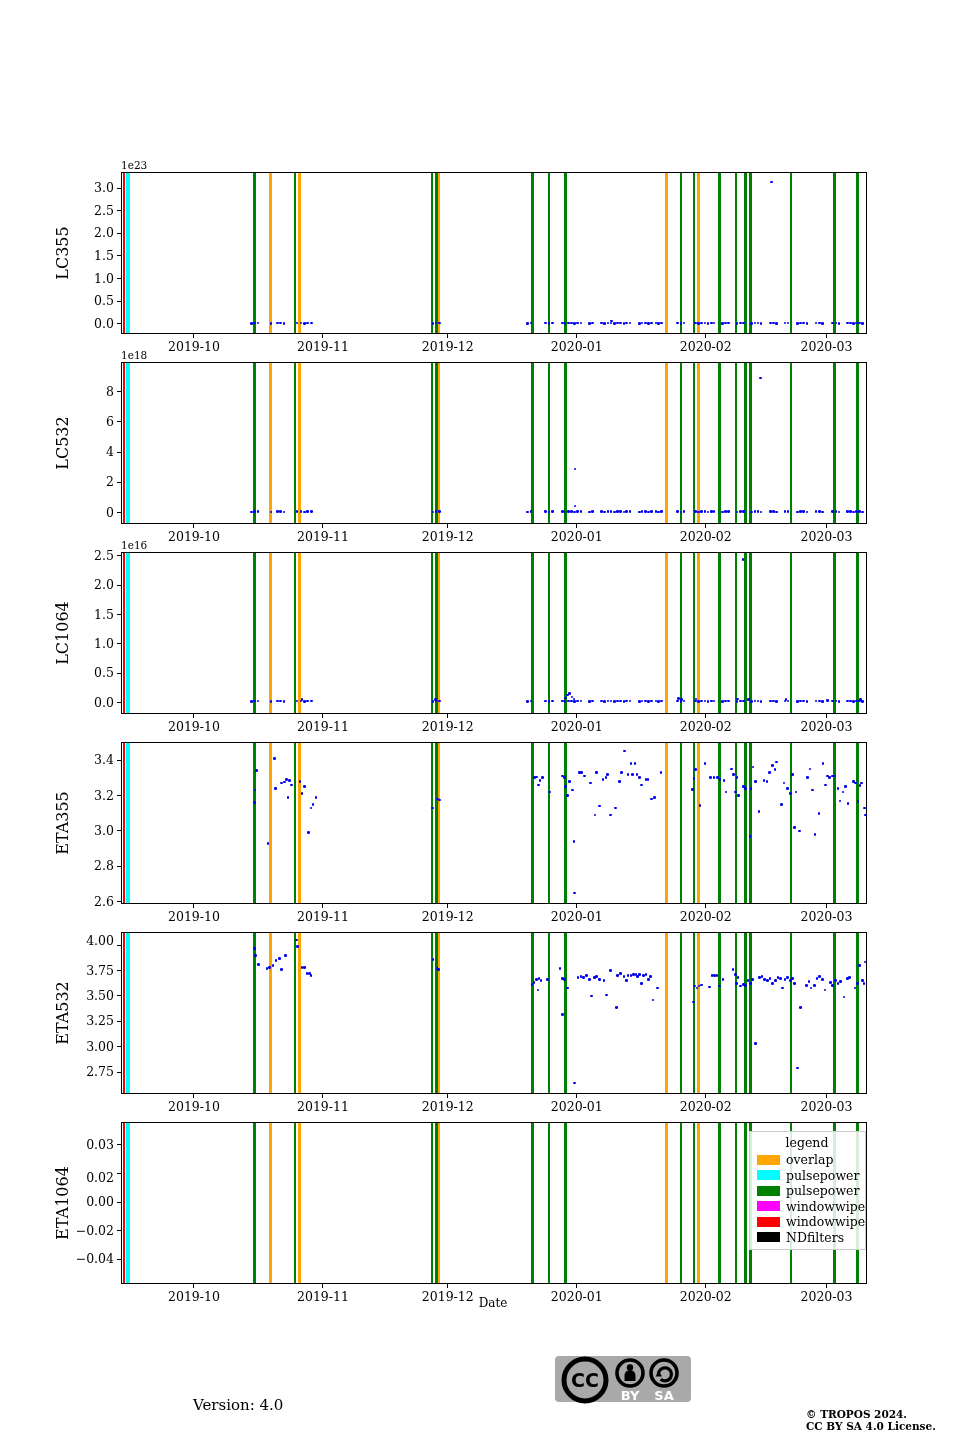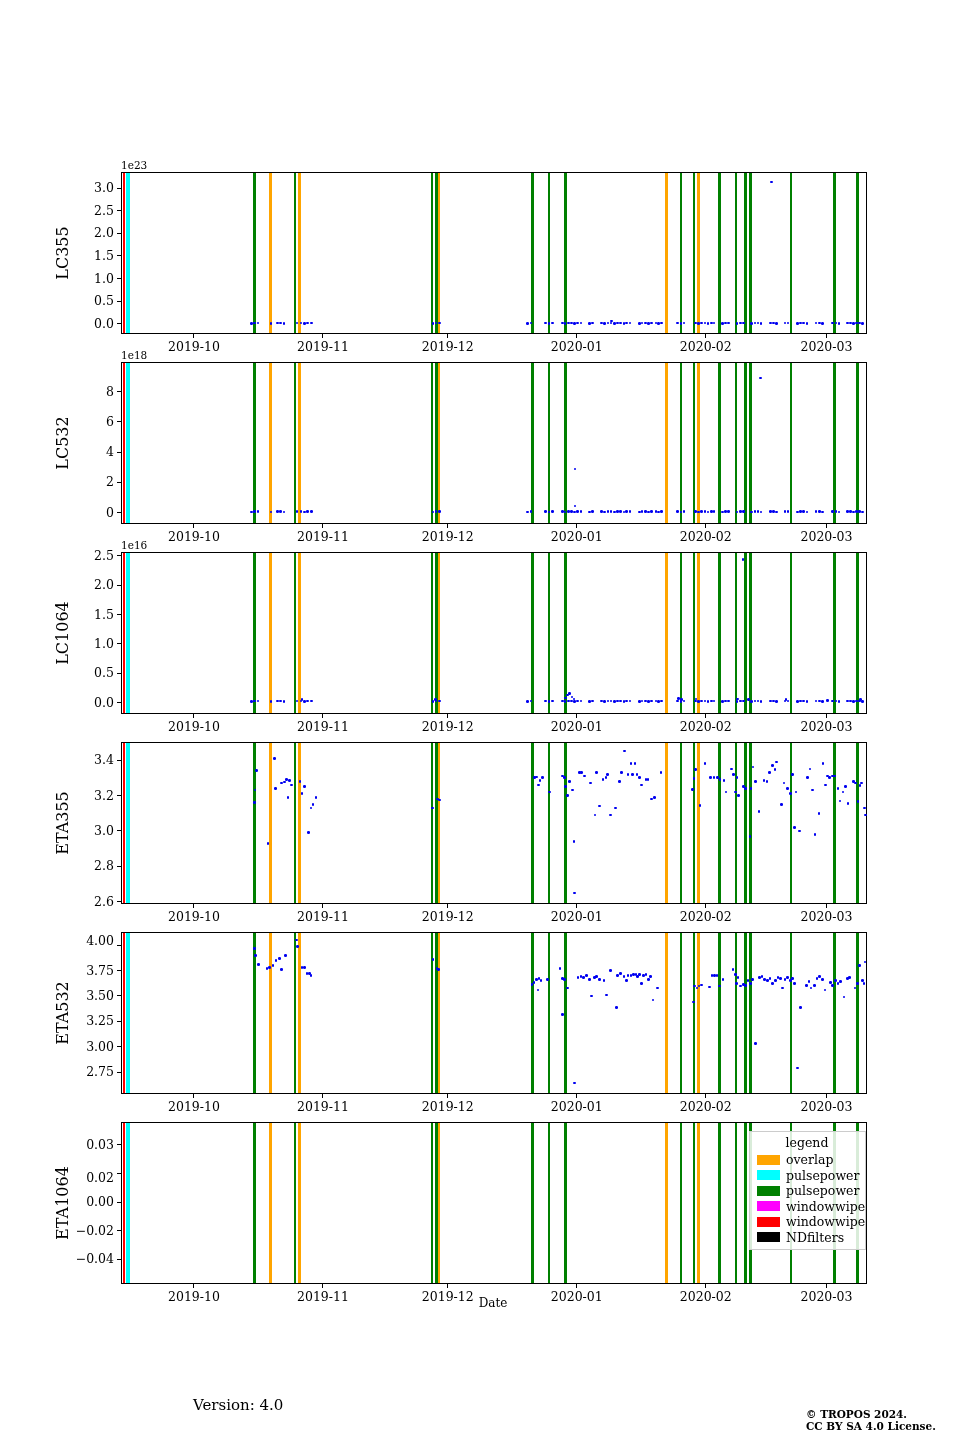--- a/index.html
+++ b/index.html
@@ -906,20 +906,35 @@
             <div class="legend-swatch" style="background: rgb(0, 0, 0);"></div>
             <span>NDfilters</span>
           </div>
         </div>
       </div>
     </div>
   <div class="xlabel">Date</div>
 
   <div class="footer-version">Version: 4.0</div>
 
+  <div class="badge">
+    <svg width="138" height="56" viewBox="0 0 138 56">
+      <rect x="1" y="2" width="136" height="46" rx="4" fill="#a9a9a9"></rect>
+      <circle cx="31" cy="26" r="21" fill="#a9a9a9" stroke="#000" stroke-width="5"></circle>
+      <text x="31" y="33" text-anchor="middle" font-size="19" font-weight="bold" font-family="DejaVu Sans, Liberation Sans, sans-serif" fill="#000">CC</text>
+      <circle cx="76" cy="19" r="13" fill="#a9a9a9" stroke="#000" stroke-width="3.6"></circle>
+      <circle cx="76" cy="13.5" r="3.2" fill="#000"></circle>
+      <path d="M70.5 27 v-5.5 a5.5 5.5 0 0 1 11 0 V27 Z" fill="#000"></path>
+      <circle cx="110" cy="19" r="13" fill="#a9a9a9" stroke="#000" stroke-width="3.6"></circle>
+      <path d="M104.5 21 a6.5 6.5 0 1 1 2.2 4.2" fill="none" stroke="#000" stroke-width="3.2"></path>
+      <path d="M101.5 22.5 l6.5 0 -3.2 -5.5 z" fill="#000"></path>
+      <text x="76" y="45.5" text-anchor="middle" font-size="13" font-weight="bold" font-family="DejaVu Sans, Liberation Sans, sans-serif" fill="#fff">BY</text>
+      <text x="110" y="45.5" text-anchor="middle" font-size="13" font-weight="bold" font-family="DejaVu Sans, Liberation Sans, sans-serif" fill="#fff">SA</text>
+    </svg>
+  </div>
 
   <div class="preliminary">
     <div>Preliminary</div>
     <div>Results.</div>
   </div>
 
   <div class="copyright">
     <div>© TROPOS 2024.</div>
     <div>CC BY SA 4.0 License.</div>
   </div>

